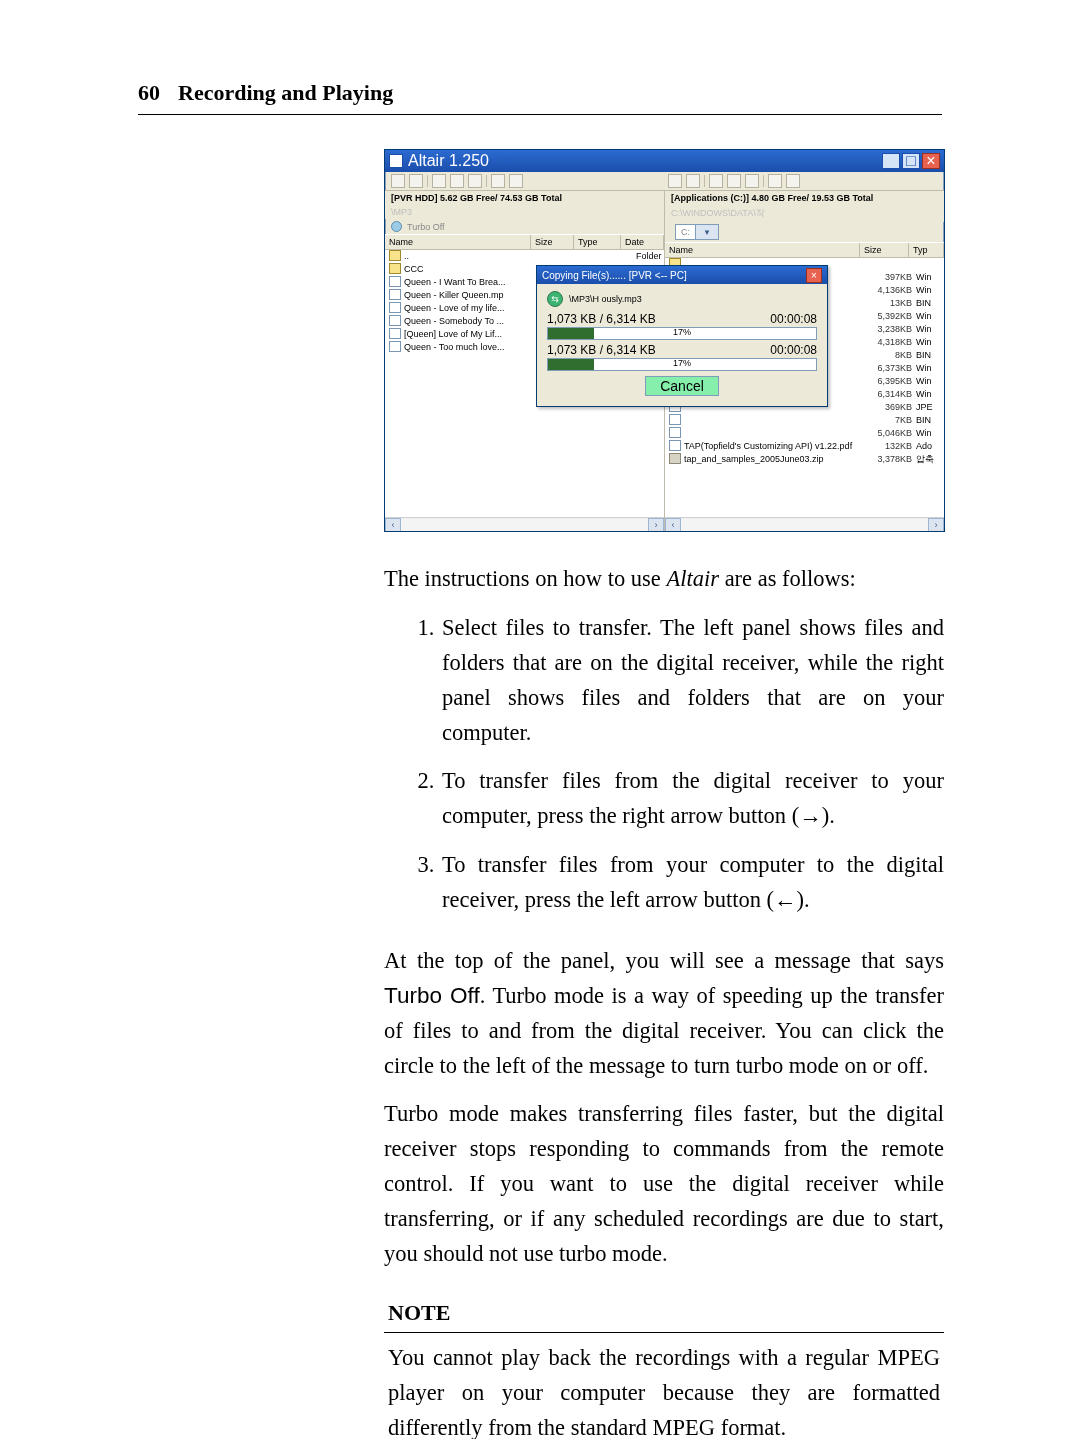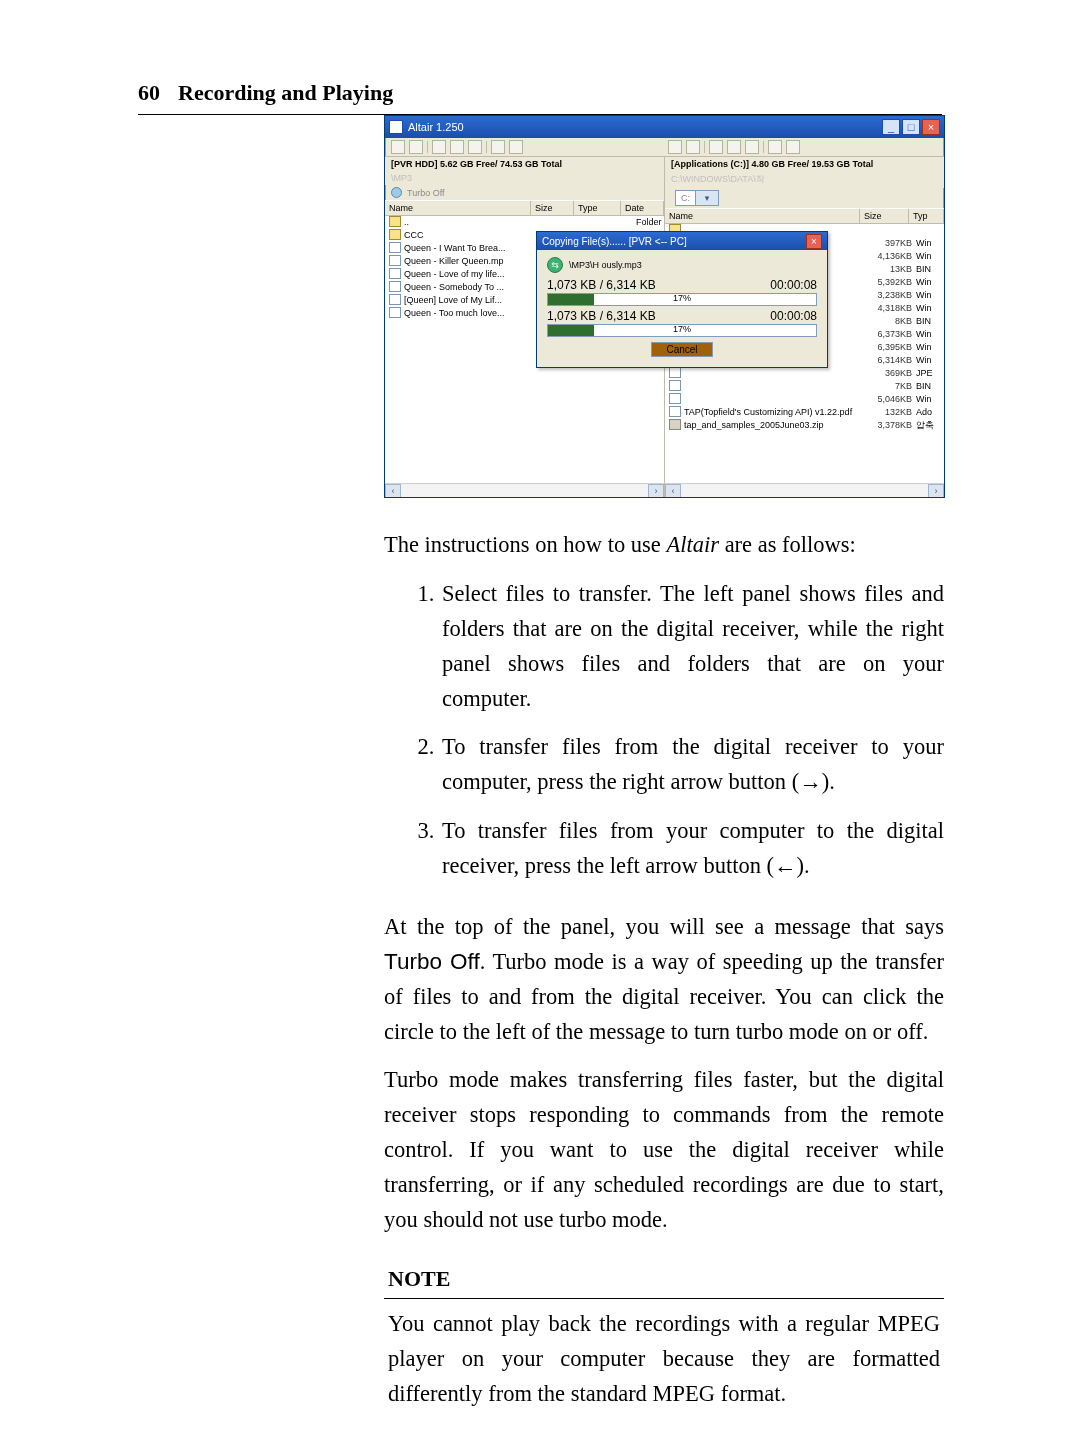--- a/index.html
+++ b/index.html
@@ -1,34 +1,34 @@
 <!DOCTYPE html>
 <html><head>
 <meta charset="utf-8">
 <style>
   body{margin:0;background:#fff;font-family:Georgia,'Times New Roman',serif;color:#000}
   #page{width:1080px;height:1439px;position:relative;box-sizing:border-box;padding:80px 138px 80px 138px}
-  #hdr{border-bottom:1px solid #000;}
+  #hdr{border-bottom:1px solid #000;margin-bottom:34px}
   #hdr-row{display:flex;gap:18px;font-size:22px;padding-bottom:8px}
   #hdr-num{font-weight:bold}
   #hdr-title{font-weight:bold}
   #bodycol{margin-left:246px;width:560px}
   .para{font-size:22.5px;line-height:1.55;text-align:justify;margin:0 0 4px 0}
   .para.ind{margin-top:14px}
   ol.steps{list-style:decimal;padding-left:56px;margin:14px 0 26px 0}
   ol.steps li{font-size:22.5px;line-height:1.55;text-align:justify;margin-bottom:14px;padding-left:2px}
   .sans{font-family:Arial,Helvetica,sans-serif}
   em{font-style:italic}
   .notebox{margin-top:22px}
   .note-hd{border-bottom:1px solid #000;font-size:22px;font-weight:bold;padding:6px 4px}
   .note-bd{font-size:22.5px;line-height:1.55;text-align:justify;padding:8px 4px 0 4px}
   
   .fig{width:561px;height:383px;margin:0 0 30px 0;border:0}
   .win{width:561px;height:383px;border:1px solid #003c74;background:#ece9d8;box-sizing:border-box;font-family:Tahoma,Arial,sans-serif;font-size:9px;color:#000;position:relative;overflow:hidden;box-shadow:0 0 0 1px #8ba0bc inset}
-  .titlebar{height:22px;background:linear-gradient(#2b6bd1,#1b4eab);display:flex;align-items:center;padding:0 4px;color:#fff;font-size:11px}
+  .titlebar{height:22px;background:linear-gradient(#2b6bd1,#1b4eab);display:flex;align-items:center;padding:0 4px;color:#fff;font-size:16px}
   .titlebar .ti{flex:1}
   .tbbtn{width:16px;height:14px;margin-left:2px;background:#d6e4f7;border:1px solid #1b4eab;color:#1b4eab;display:flex;align-items:center;justify-content:center;line-height:1}
   .tbbtn.close{background:#e76350;color:#fff;border-color:#9b2e1e}
   .tbr{height:18px;display:flex;align-items:center;gap:6px;padding:0 6px;border-bottom:1px solid #c0bcac;color:#888}
   .tbr .g{display:flex;gap:4px;align-items:center}
   .tbr .ic{width:12px;height:12px;border:1px solid #b5b29f;background:#f4f3ee}
   .tbr .sep{width:1px;height:12px;background:#c0bcac}
   .split{display:flex;height:calc(100% - 40px)}
   .pane{flex:1 1 50%;display:flex;flex-direction:column;min-width:0;border-right:1px solid #c0bcac}
   .pane:last-child{border-right:0}
@@ -60,21 +60,21 @@
   .dlg .dtb .ti{flex:1}
   .dlg .dclose{width:14px;height:13px;background:#e76350;border:1px solid #9b2e1e;color:#fff;display:flex;align-items:center;justify-content:center}
   .dlg .dbody{padding:7px 10px 10px}
   .dlg .filel{display:flex;align-items:center;gap:6px;margin-bottom:5px}
   .dlg .dot{width:14px;height:14px;border-radius:50%;background:#3cb371;border:1px solid #2a7a4d;display:flex;align-items:center;justify-content:center;color:#fff;font-size:9px}
   .dlg .stat{display:flex;justify-content:space-between;font-size:12px;margin:3px 0 1px}
   .dlg .bar{height:11px;border:1px solid #7f9db9;background:#fff;position:relative;margin-bottom:0}
   .dlg .bar .fill{position:absolute;left:0;top:0;bottom:0;background:#2f6e2f}
   .dlg .pct{position:absolute;left:0;right:0;text-align:center;font-size:9px;top:-1px}
   .dlg .btnrow{text-align:center;margin-top:5px}
-  .dlg button{font-family:inherit;font-size:10px;padding:1px 14px;background:#a16207;border:1px solid #7f9db9}
+  .dlg button{font-family:inherit;font-size:14px;padding:1px 14px;background:#86efac;border:1px solid #7f9db9}
 </style>
 </head>
 <body>
 
 <div id="page">
   <div id="hdr">
     <div id="hdr-row">
       <span id="hdr-num">60</span>
       <span id="hdr-title">Recording and Playing</span>
     </div>

